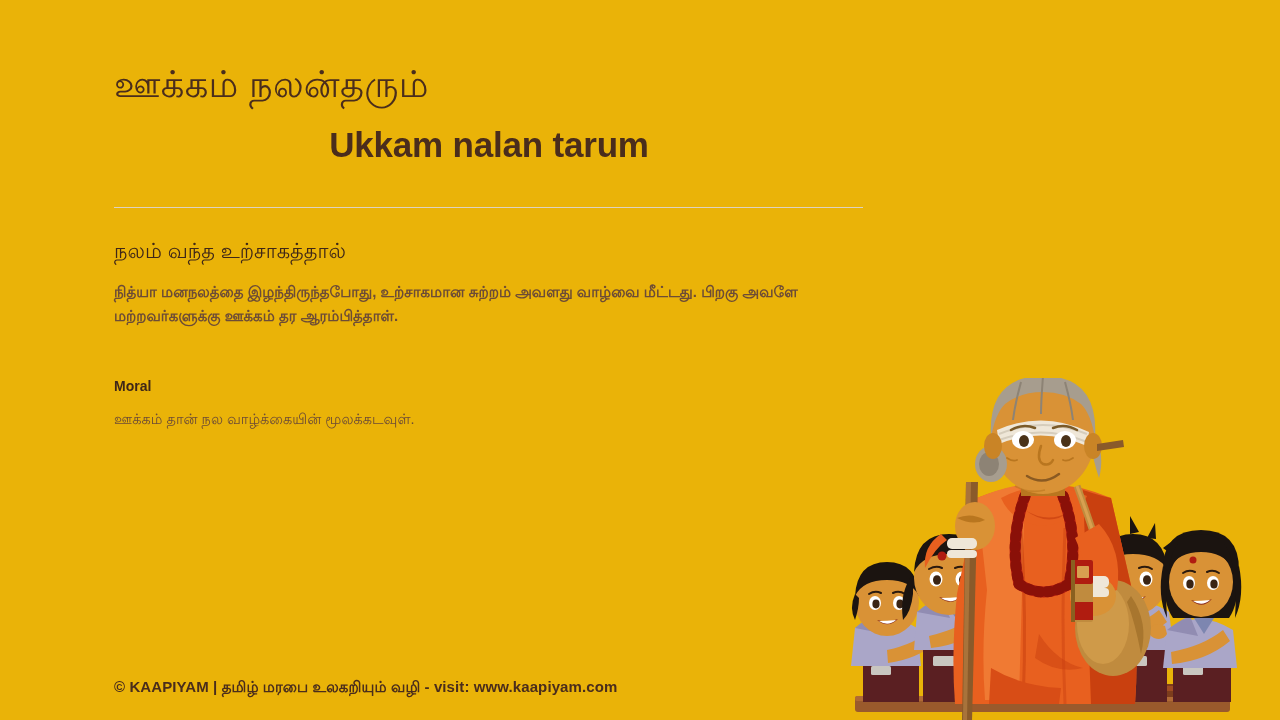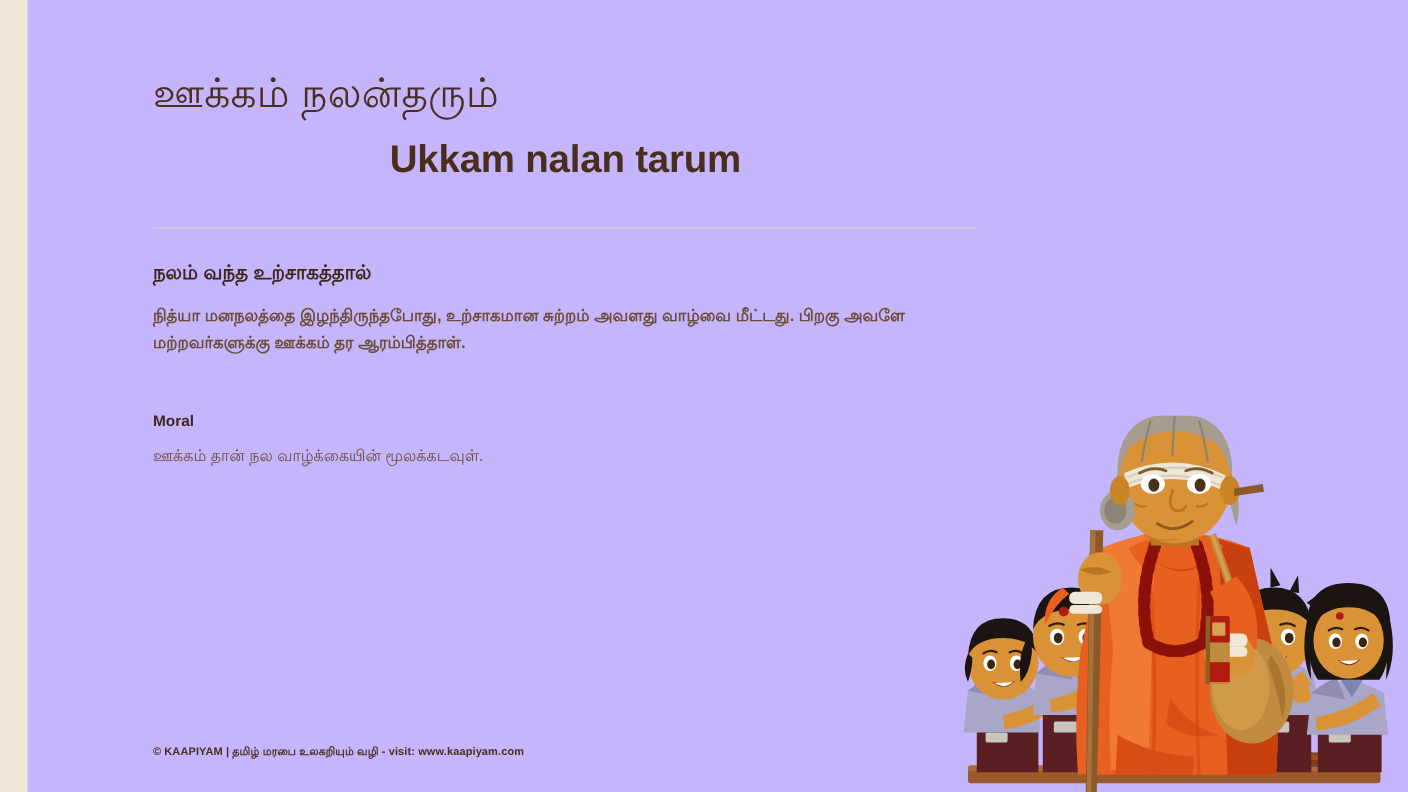--- a/index.html
+++ b/index.html
@@ -11,22 +11,21 @@
     height: 720px;
     background: #f0e6d8;
     font-family: "Liberation Sans", "DejaVu Sans", sans-serif;
     overflow: hidden;
     position: relative;
   }
 
   .page {
     position: absolute;
     inset: 0;
-    background: #c4b5fd;
-    margin-left: 25px;
+    background: #eab308;
   }
 
   
   .content {
     position: absolute;
     left: 114px;
     top: 62px;
     width: 750px;
   }
 
@@ -50,22 +49,22 @@
   }
 
   .divider {
     width: 749px;
     height: 1px;
     background: #ddd2c1;
     margin-top: 39px;
   }
 
   .section-heading {
-    font-size: 18px;
-    font-weight: 700;
+    font-size: 21px;
+    font-weight: 400;
     color: #3f2718;
     margin: 28px 0 0 0;
     line-height: 1.4;
   }
 
   .body-text {
     font-size: 15px;
     font-weight: 700;
     color: #6d4c36;
     line-height: 1.62;
@@ -95,21 +94,21 @@
 
   .block.meaning {
     margin-top: 38px;
   }
 
   
   .footer {
     position: absolute;
     left: 114px;
     top: 678px;
-    font-size: 10px;
+    font-size: 15px;
     font-weight: 700;
     color: #4a2d1c;
     letter-spacing: 0.1px;
     white-space: nowrap;
   }
 
   
   .illustration {
     position: absolute;
     left: 825px;

